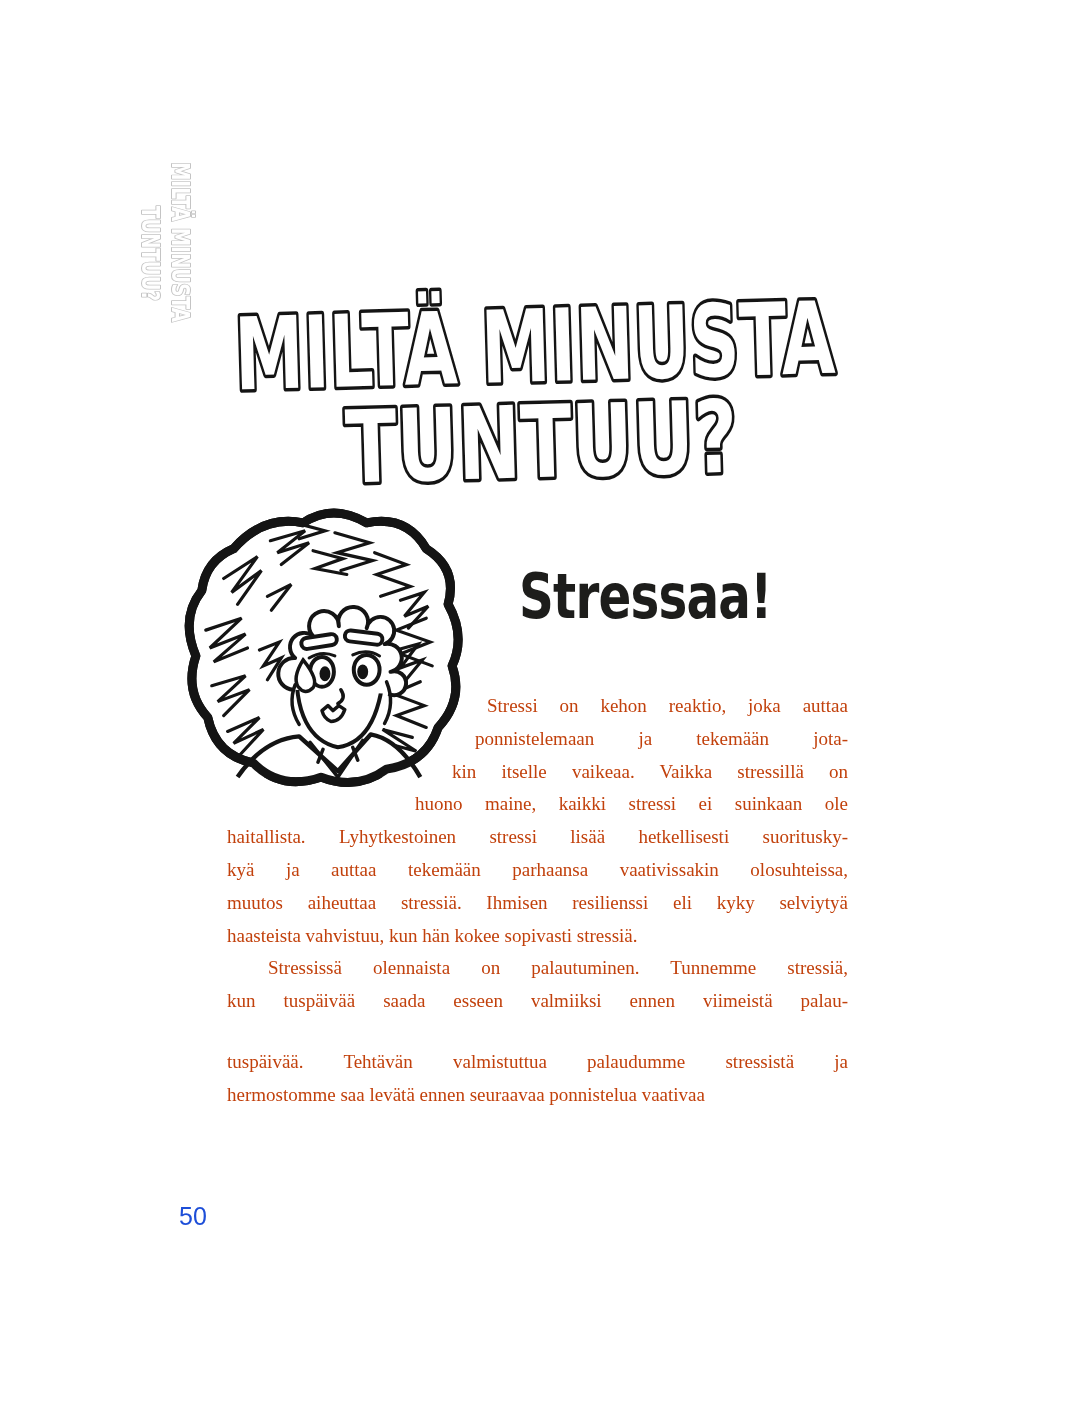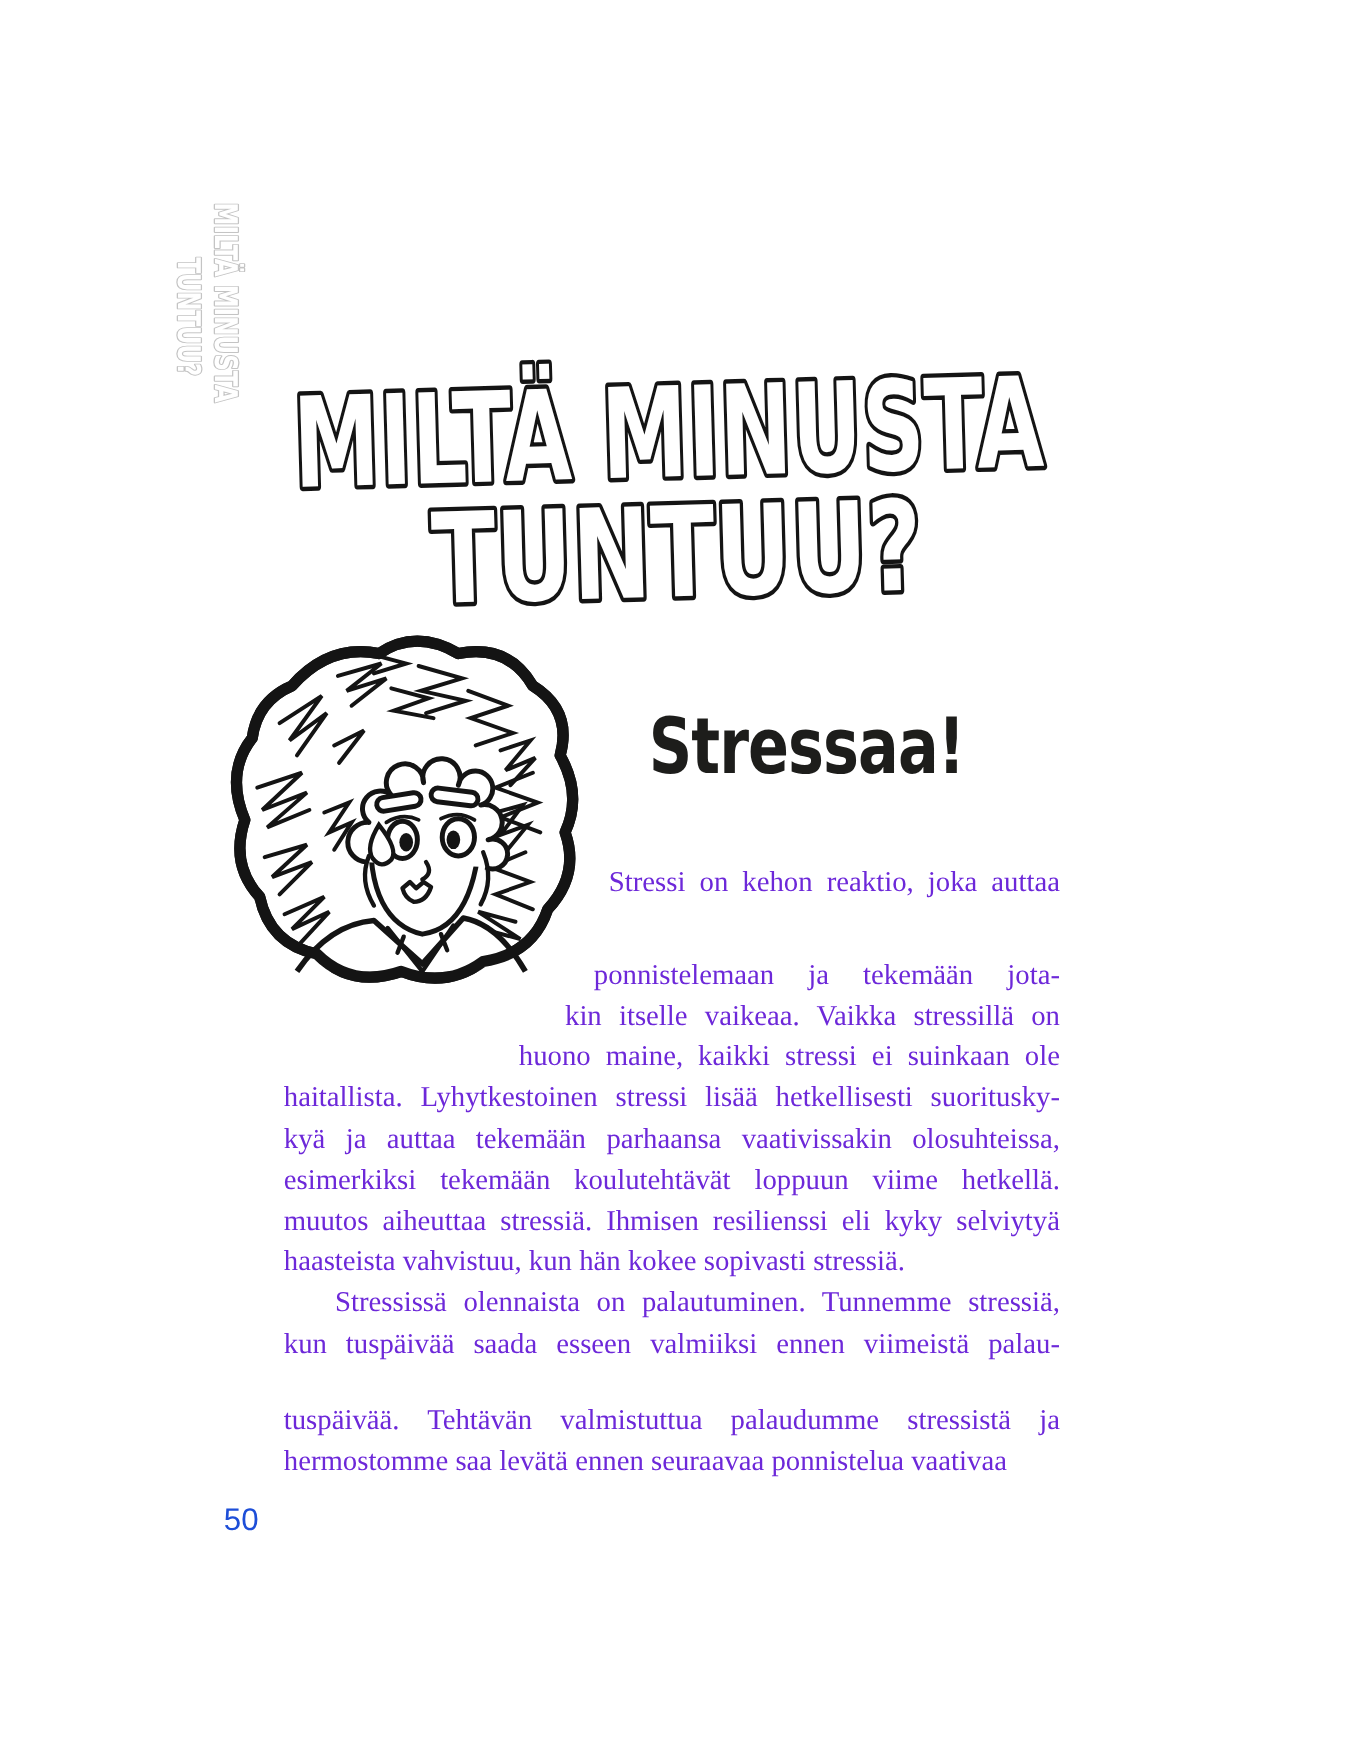--- a/index.html
+++ b/index.html
@@ -29,21 +29,21 @@
   .heading{
     position:absolute;left:519px;top:560px;
     font-family:"DejaVu Sans",sans-serif;font-weight:bold;
     font-size:62px;letter-spacing:-1px;color:#1d1d1b;
     transform:scaleX(0.78);transform-origin:left top;
     white-space:nowrap;
   }
   
   .bodytext{
     position:absolute;left:227px;top:690px;width:621px;
-    font-size:23px;line-height:32.8px;color:#6d28d9;
+    font-size:19px;line-height:32.8px;color:#c2410c;
   }
   .bodytext .line{text-align:justify;text-align-last:justify;white-space:normal;}
   .bodytext .line.left{text-align:left;text-align-last:left;}
   
   .pagenum{
     position:absolute;left:179px;top:1202px;
     font-family:"Liberation Sans",sans-serif;
     font-size:25px;color:#1d4ed8;
   }
   .ink{stroke:#141414;fill:none;stroke-linecap:round;}
@@ -115,26 +115,25 @@
 
       <path fill="none" stroke="#141414" stroke-width="9" stroke-linejoin="round" d="M58,48 Q88,14 128,22 Q158,2 192,22 Q232,14 252,48 Q284,68 274,104 Q292,136 278,166 Q290,200 264,228
            Q252,264 212,270 Q182,292 146,278 Q106,292 78,264 Q40,256 32,218 Q8,192 20,156 Q4,118 26,90 Q30,60 58,48 Z"></path>
     </svg>
   </div>
 
   <div class="heading">Stressaa!</div>
 
   <div class="bodytext" id="bodytext">
       <div class="line" style="padding-left: 260px;">Stressi on kehon reaktio, joka auttaa</div>
-      <div class="line" style="padding-left: 248px; margin-top: 41px;">ponnistelemaan ja tekemään jota-</div>
+      <div class="line" style="padding-left: 248px;">ponnistelemaan ja tekemään jota-</div>
       <div class="line" style="padding-left: 225px;">kin itselle vaikeaa. Vaikka stressillä on</div>
       <div class="line" style="padding-left: 188px;">huono maine, kaikki stressi ei suinkaan ole</div>
       <div class="line" style="padding-left: 0px;">haitallista. Lyhytkestoinen stressi lisää hetkellisesti suoritusky-</div>
       <div class="line" style="padding-left: 0px;">kyä ja auttaa tekemään parhaansa vaativissakin olosuhteissa,</div>
-      <div class="line" style="padding-left: 0px;">esimerkiksi tekemään koulutehtävät loppuun viime hetkellä.</div>
       <div class="line" style="padding-left: 0px;">muutos aiheuttaa stressiä. Ihmisen resilienssi eli kyky selviytyä</div>
       <div class="line left" style="padding-left: 0px;">haasteista vahvistuu, kun hän kokee sopivasti stressiä.</div>
       <div class="line" style="padding-left: 41px;">Stressissä olennaista on palautuminen. Tunnemme stressiä,</div>
       <div class="line" style="padding-left: 0px;">kun tuspäivää saada esseen valmiiksi ennen viimeistä palau-</div>
       <div class="line" style="padding-left: 0px; margin-top: 28px;">tuspäivää. Tehtävän valmistuttua palaudumme stressistä ja</div>
       <div class="line left" style="padding-left: 0px;">hermostomme saa levätä ennen seuraavaa ponnistelua vaativaa</div>
     </div>
 
   <div class="pagenum">50</div>
 

